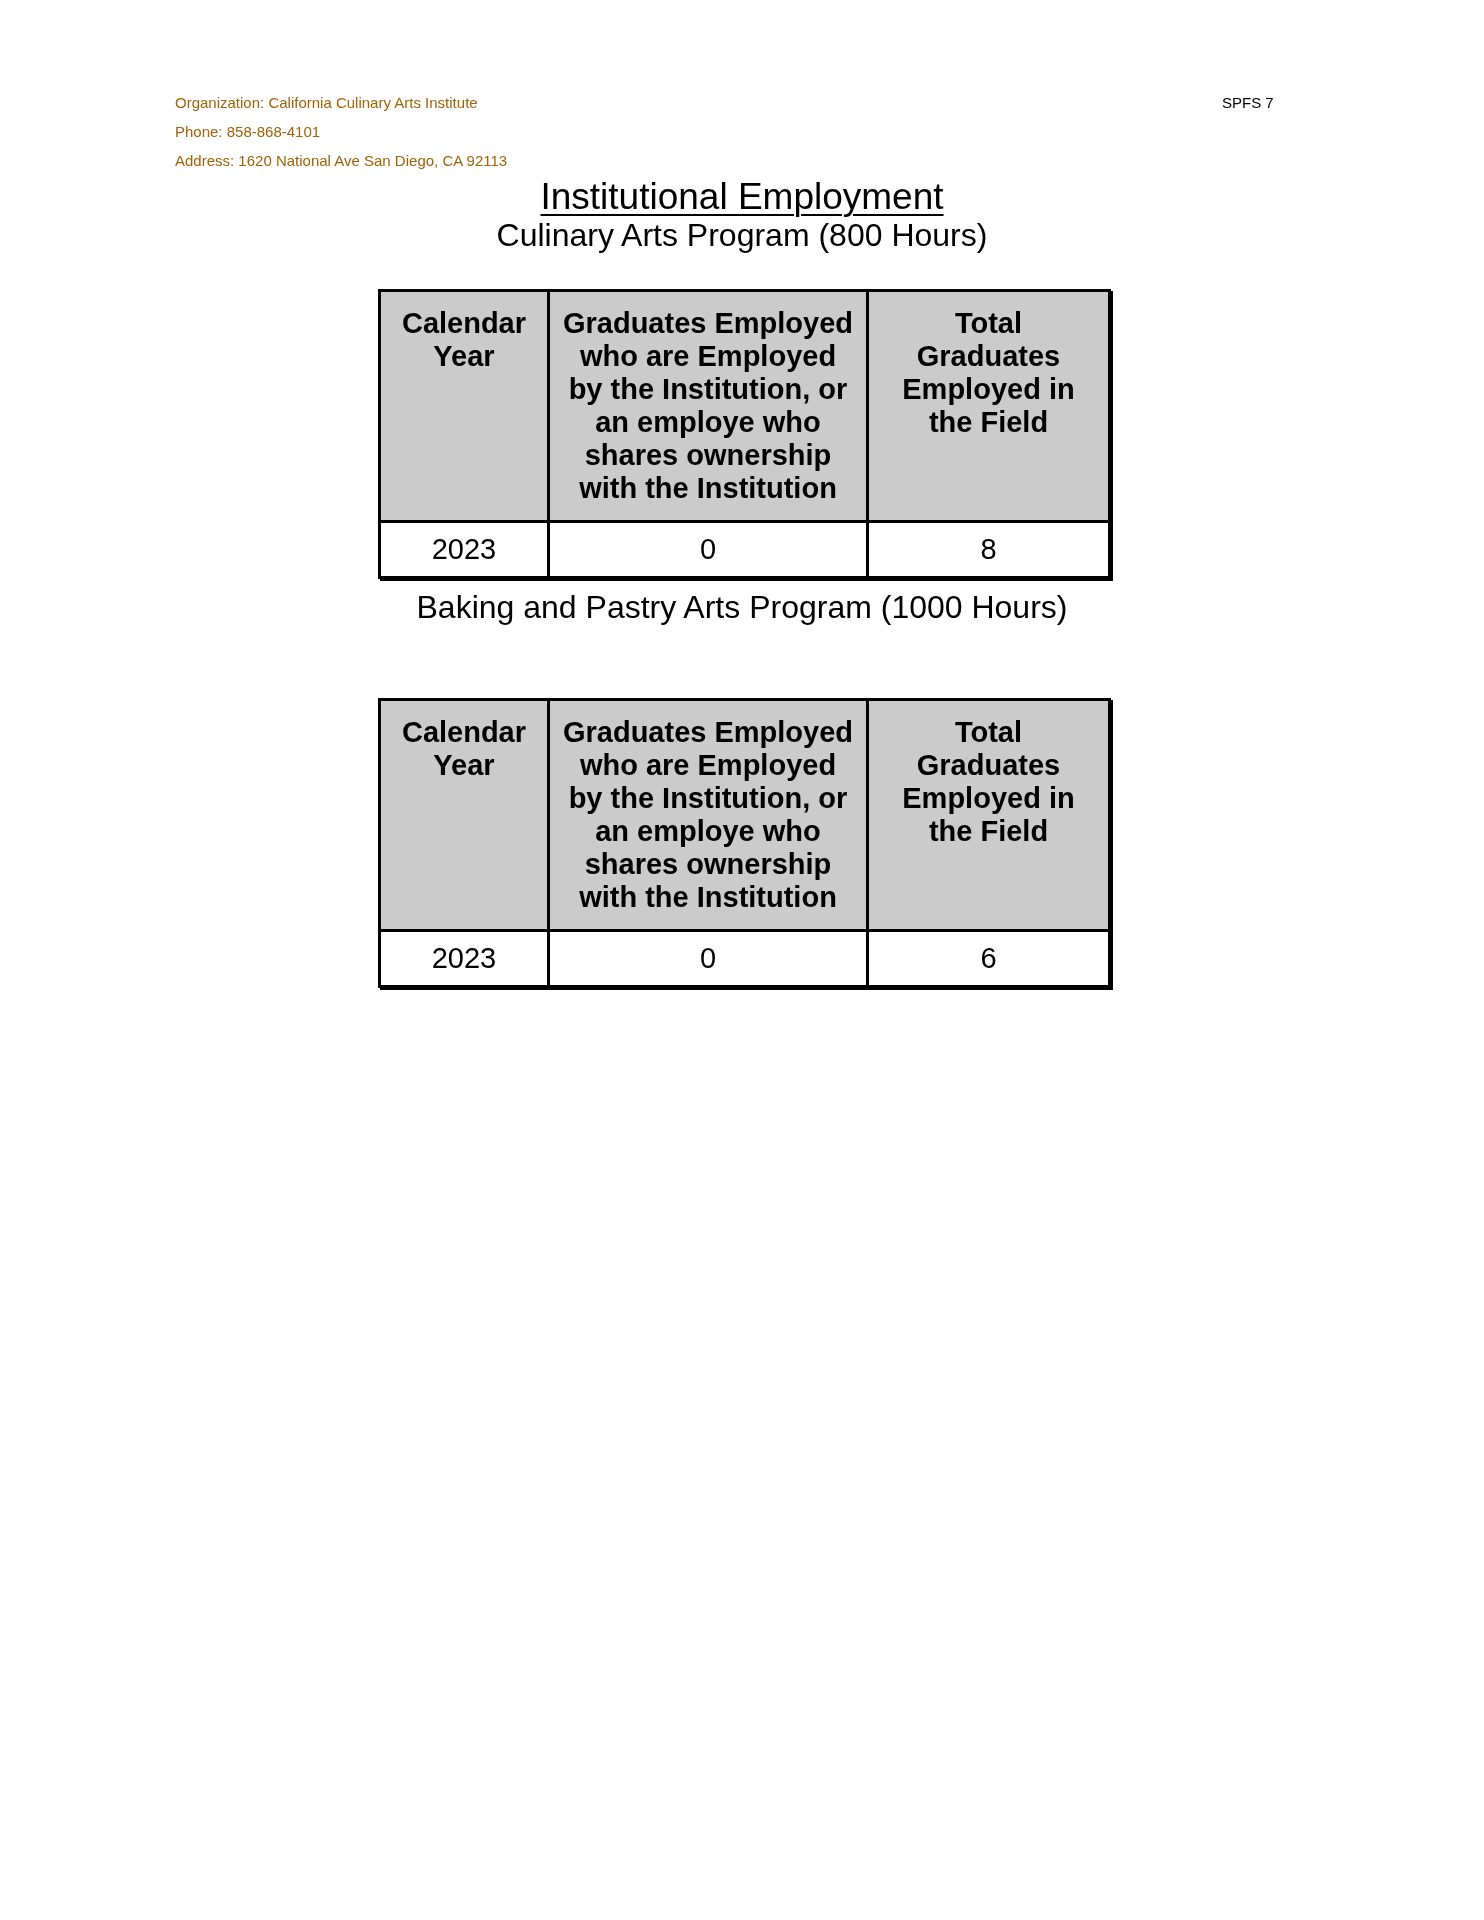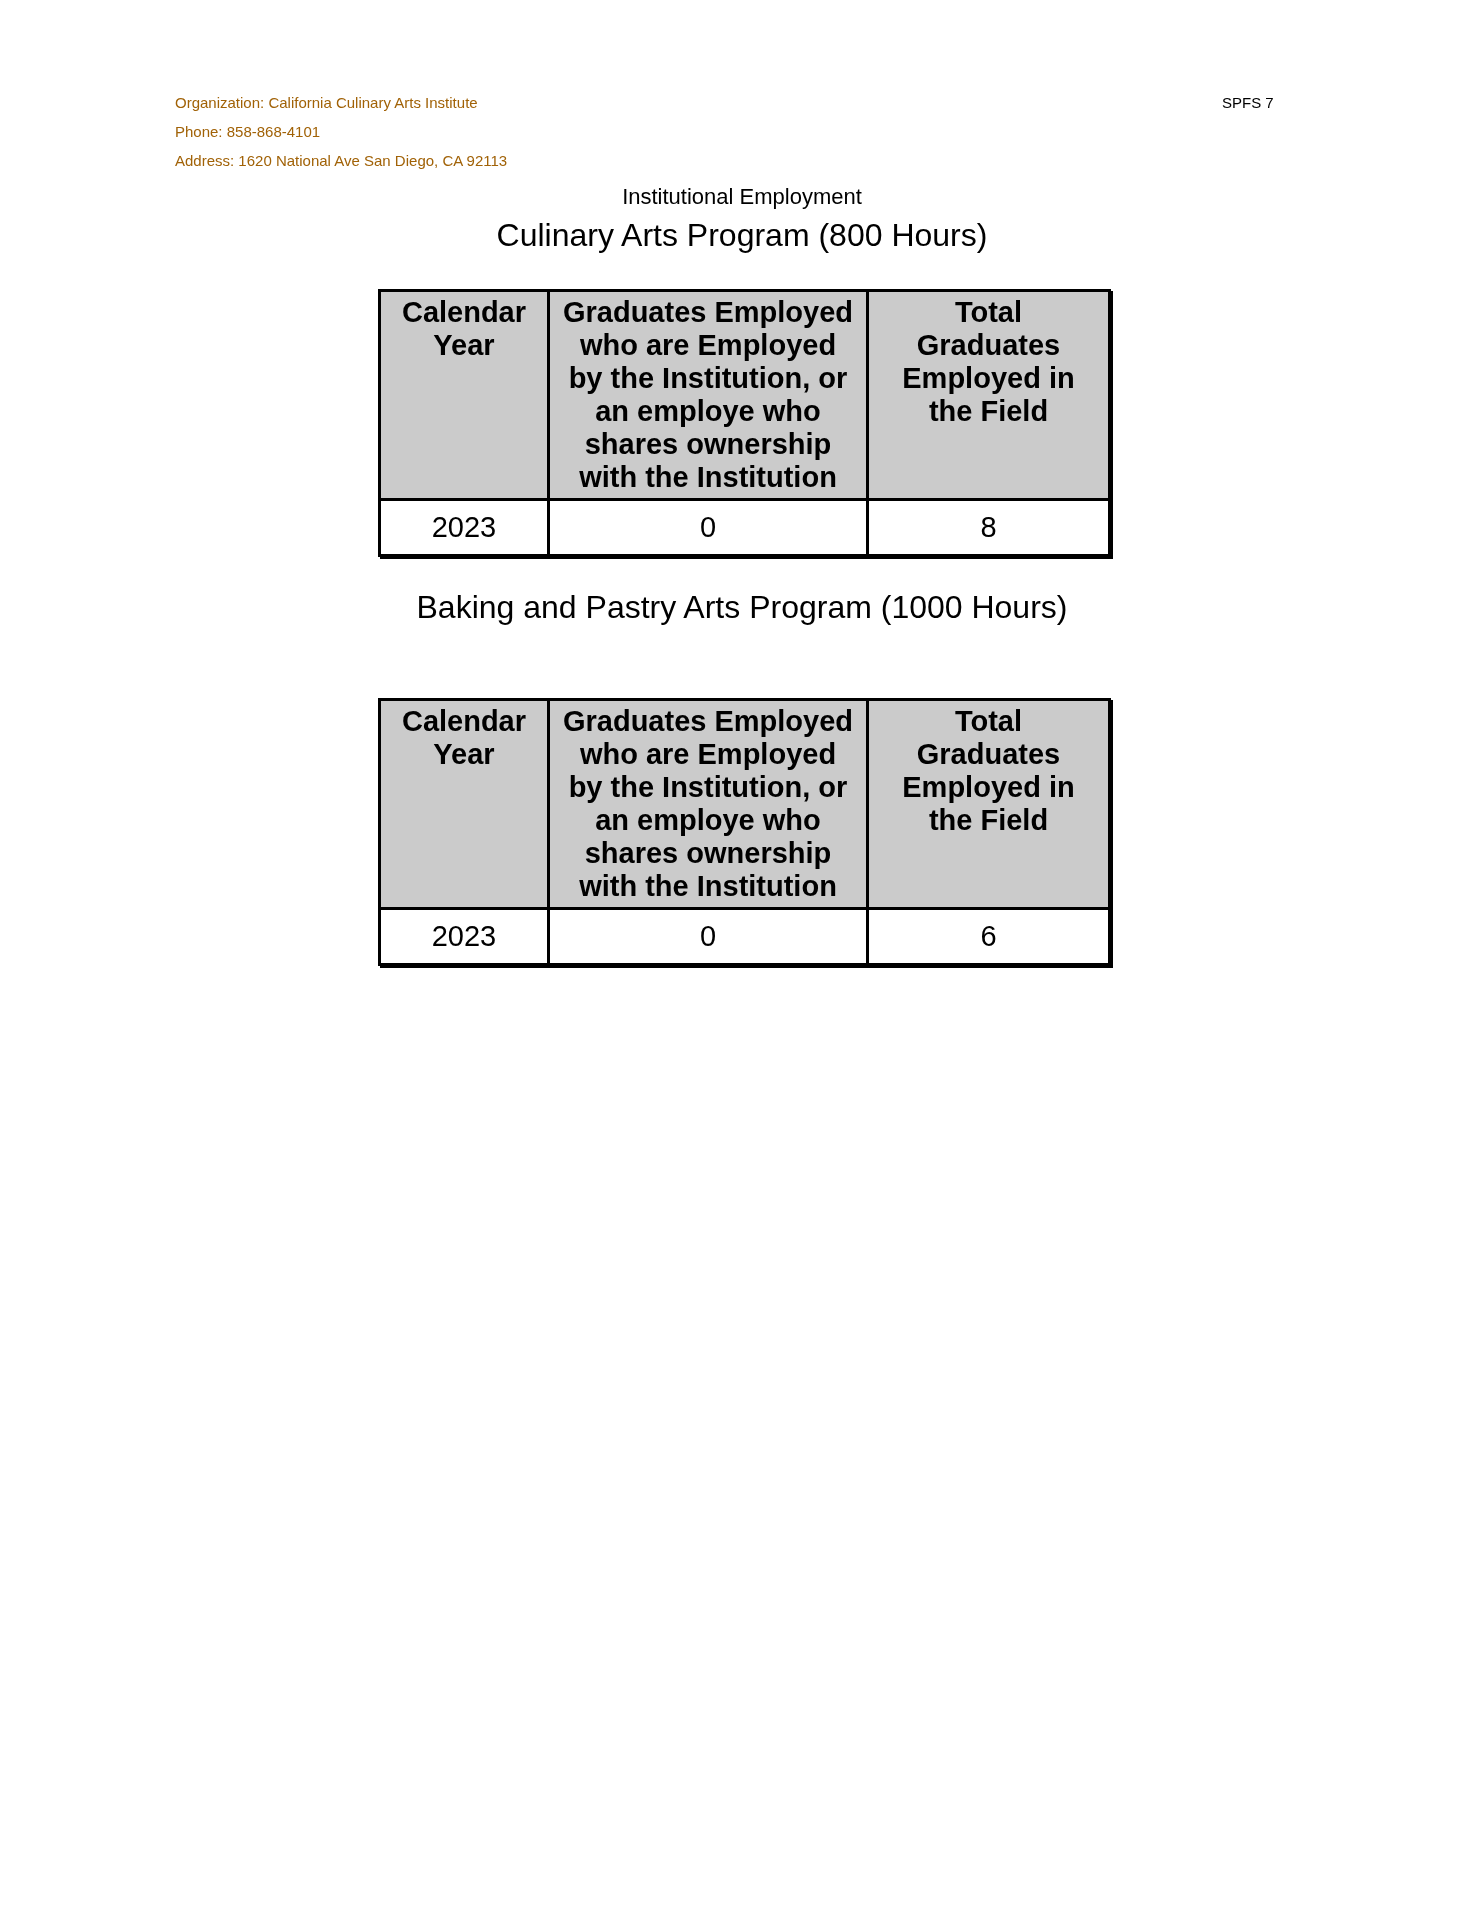--- a/index.html
+++ b/index.html
@@ -31,21 +31,22 @@
   }
 
   
   .title-block {
     position: absolute;
     top: 178px; left: 0; right: 0;
     text-align: center;
     line-height: 38px;
   }
   .doc-title {
-    font-size: 22px;
+    font-size: 37px;
+    text-decoration: underline;
     text-decoration-thickness: 2px;
     text-underline-offset: 5px;
   }
   .program-title { font-size: 32px; }
   .sec2-title {
     position: absolute;
     top: 588px; left: 0; right: 0;
     text-align: center;
     line-height: 38px;
   }
@@ -59,21 +60,21 @@
     width: 730px;
     background: #fff;
     box-shadow: 2px 2px 0 0 var(--border-color);
   }
   table.emp-table th {
     background: var(--header-bg);
     border: 3px solid var(--border-color);
     font-size: 29px;
     font-weight: bold;
     line-height: 33px;
-    padding: 4px 4px;
+    padding: 15px 4px;
     text-align: center;
     vertical-align: top;
     white-space: pre-line;
   }
   table.emp-table td {
     border: 3px solid var(--border-color);
     font-size: 29px;
     height: 56px;
     text-align: center;
     vertical-align: middle;

